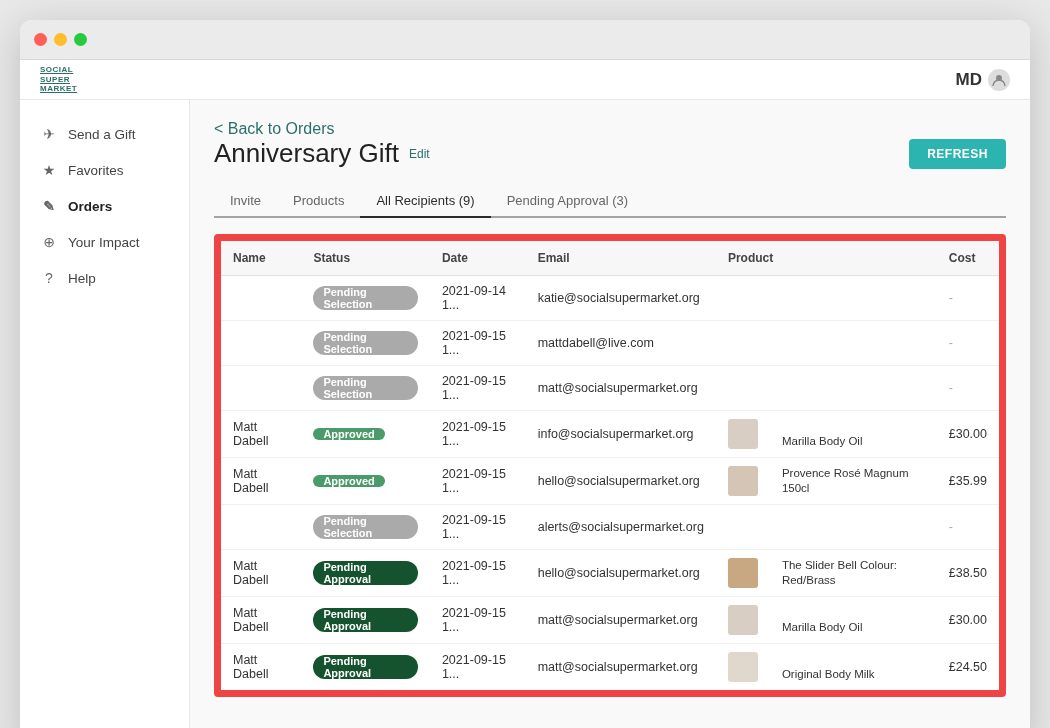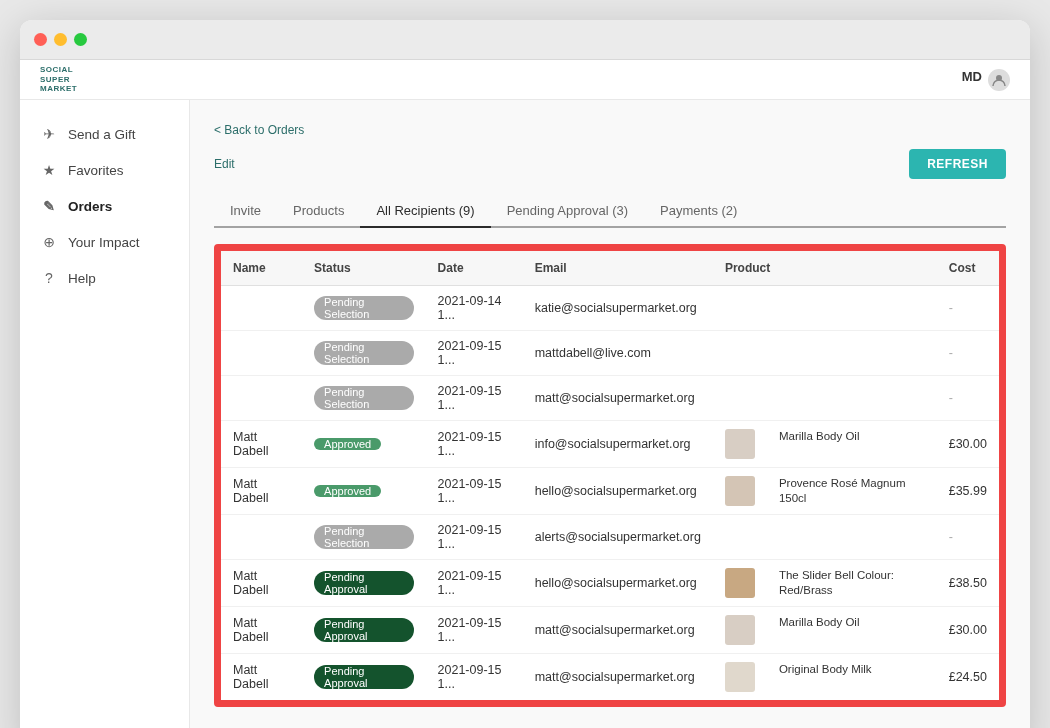--- a/index.html
+++ b/index.html
@@ -48,26 +48,27 @@
       padding: 0 20px;
       border-bottom: 1px solid #e8e8e8;
     }
     .logo-text {
       font-size: 8px;
       font-weight: 700;
       color: #2c6e6a;
       line-height: 1.2;
       letter-spacing: 0.5px;
       text-transform: uppercase;
+      text-decoration: underline;
     }
     .user-badge {
       display: flex;
-      align-items: flex-start;
+      align-items: center;
       gap: 6px;
-      font-size: 13px;
+      font-size: 17px;
       font-weight: 600;
       color: #333;
     }
     .user-icon {
       width: 22px; height: 22px;
       background: #ddd;
       border-radius: 50%;
       display: flex; align-items: center; justify-content: center;
       font-size: 11px;
       color: #555;
@@ -96,25 +97,24 @@
     
     .main-content {
       flex: 1;
       background: #f9f9f9;
       overflow-y: auto;
       padding: 0;
     }
     .main-inner { padding: 20px 24px; }
 
     .back-link {
-      font-size: 12px;
+      font-size: 16px;
       color: #2c6e6a;
       cursor: pointer;
       display: inline-block;
-      margin-bottom: 12px;
     }
 
     .page-header {
       display: flex;
       align-items: center;
       justify-content: space-between;
       margin-bottom: 16px;
     }
     .page-title-area { display: flex; align-items: center; gap: 10px; }
     .page-title {
@@ -194,30 +194,30 @@
       padding: 8px 12px;
       color: #333;
       vertical-align: middle;
     }
 
     .badge {
       display: inline-block;
       padding: 0 10px;
       border-radius: 20px;
       font-size: 11px;
-      font-weight: 400;
+      font-weight: 700;
       color: white;
     }
     .badge-pending-selection { background: #aaa; }
     .badge-approved { background: #4a9a6a; }
     .badge-pending-approval { background: #14532d; }
 
     .product-cell {
       display: flex;
-      align-items: flex-start;
+      align-items: flex-end;
       gap: 24px;
     }
     .product-thumb {
       width: 30px;
       height: 30px;
       background: #e8e0d8;
       border-radius: 3px;
       flex-shrink: 0;
       display: flex;
       align-items: center;
@@ -293,32 +293,32 @@
     </div>
 
     <div class="main-content">
       <div class="main-inner">
         
         <div class="back-link">&lt; Back to Orders</div>
 
         
         <div class="page-header">
           <div class="page-title-area">
+            <h1 class="page-title">Anniversary Gift</h1>
             <span class="edit-link">Edit</span>
           </div>
           <button class="refresh-btn">REFRESH</button>
         </div>
 
         
         <div class="tabs">
           <div class="tab">Invite</div>
           <div class="tab">Products</div>
           <div class="tab active">All Recipients (9)</div>
           <div class="tab">Pending Approval (3)</div>
-          <div class="tab">Payments (2)</div>
         </div>
 
         
         <div class="table-container">
           <table>
             <thead>
               <tr>
                 <th><span>Name</span></th>
                 <th><span>Status</span></th>
                 <th><span>Date</span></th>

